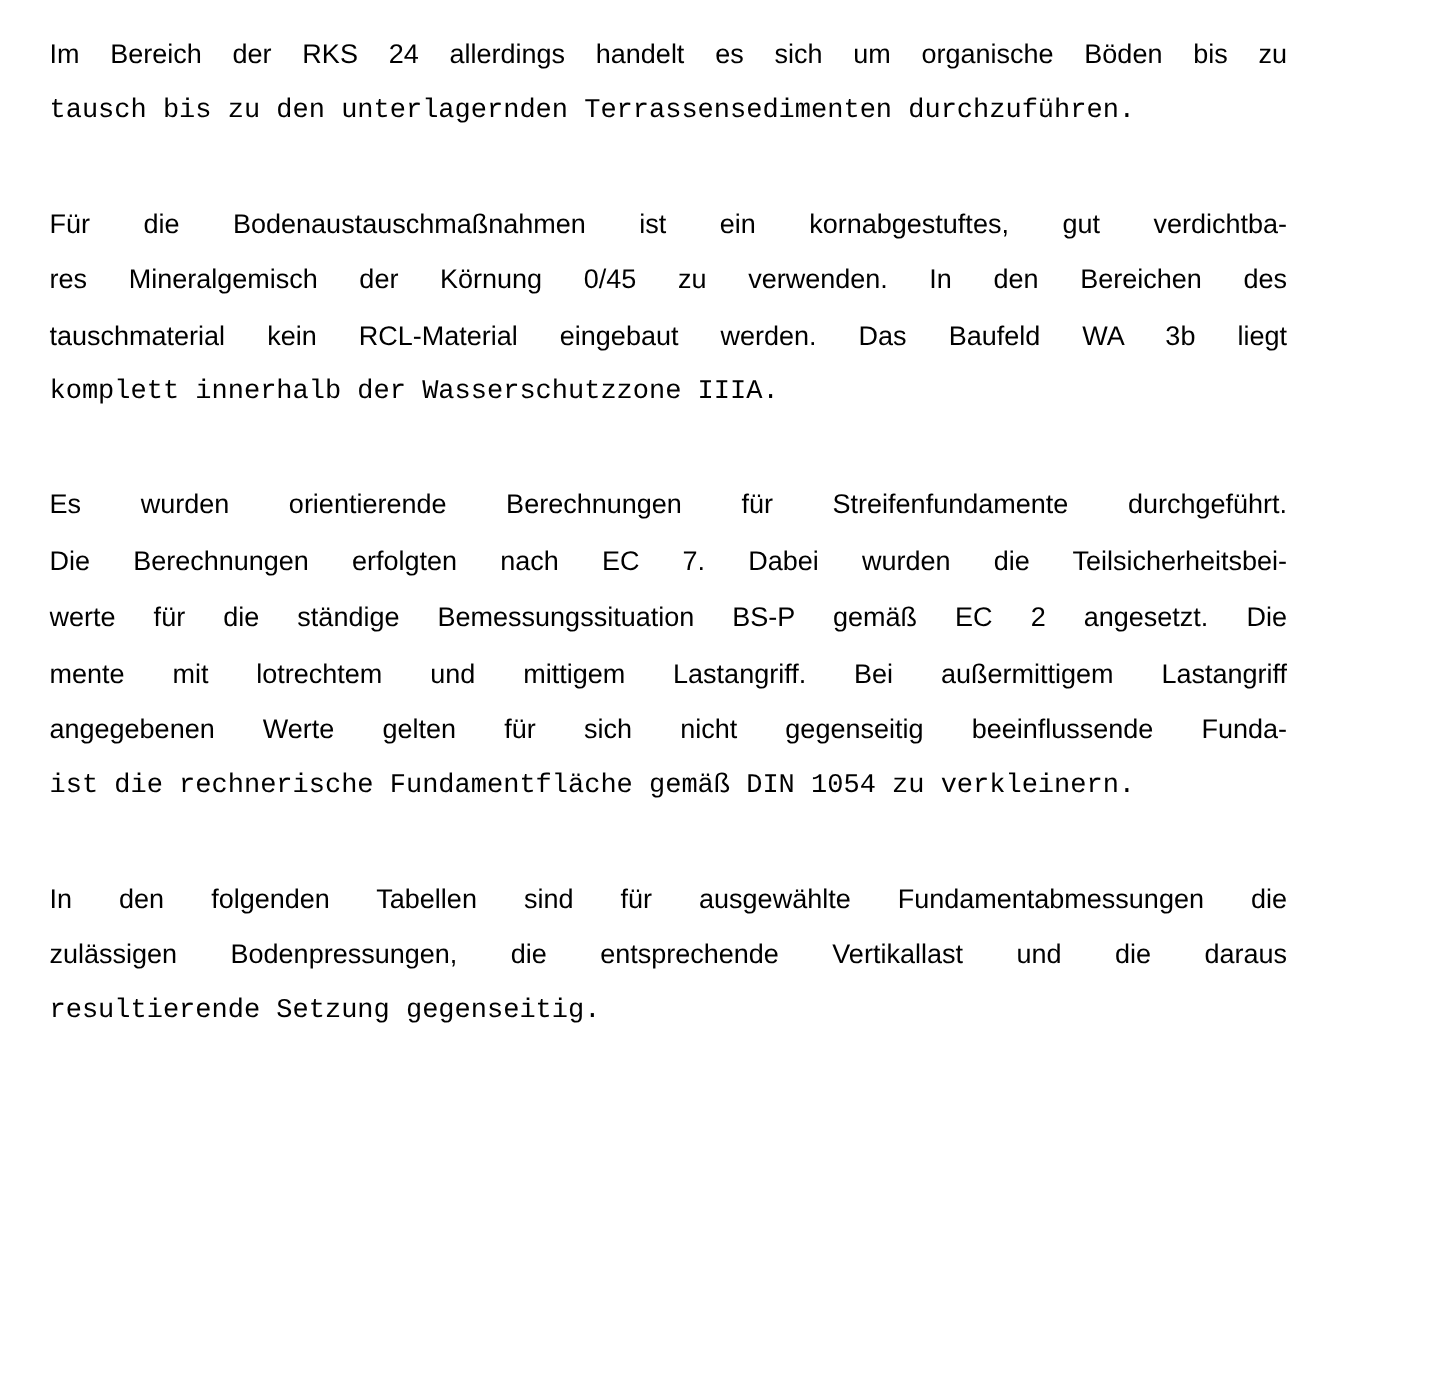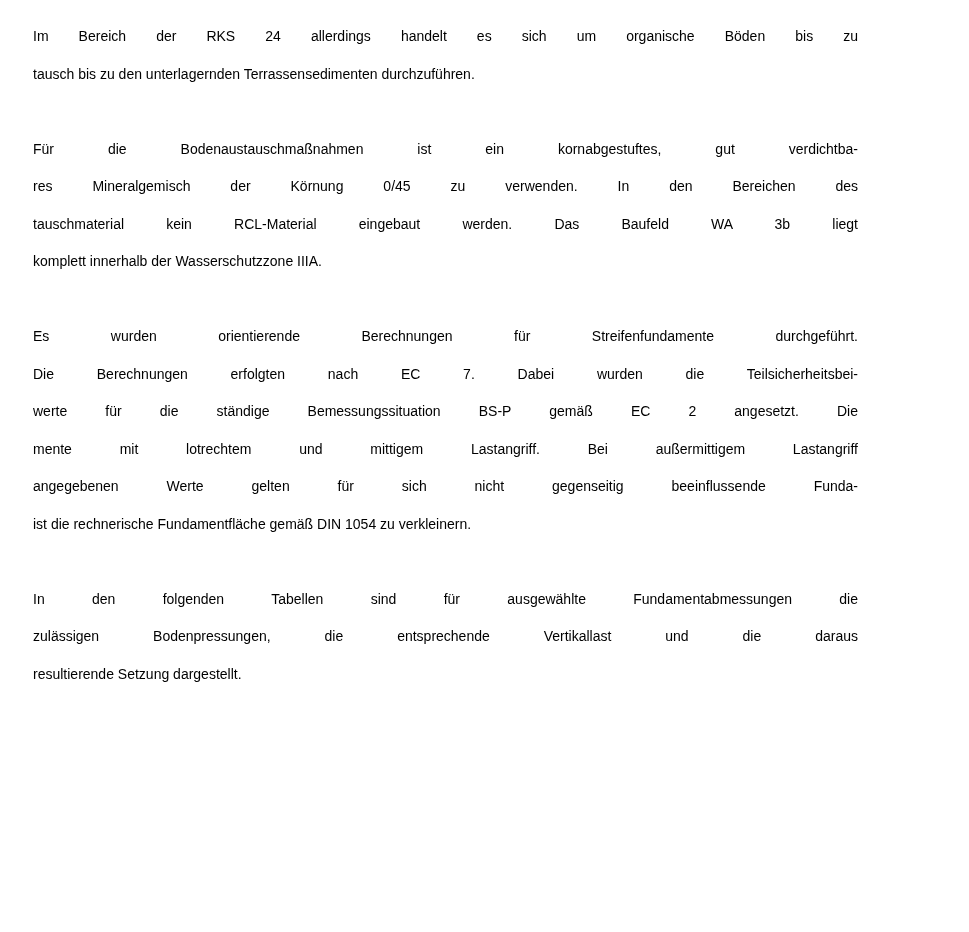--- a/index.html
+++ b/index.html
@@ -12,21 +12,21 @@
     height: 932px;
     overflow: hidden;
     position: relative;
   }
   .page {
     position: absolute;
     top: 18px;
     left: 33px;
     width: 825px;
     font-family: "Liberation Sans", "DejaVu Sans", sans-serif;
-    font-size: 14px;
+    font-size: 18px;
     line-height: 37.5px;
     color: #000000;
     -webkit-font-smoothing: antialiased;
   }
   .para {
     margin: 0 0 37.5px 0;
     padding: 0;
   }
   
   .line {
@@ -38,20 +38,21 @@
   }
   .line:not(.last)::after {
     content: "";
     display: inline-block;
     width: 100%;
     height: 0;
   }
   .line.last {
     text-align: right;
     text-align-last: left;
+    font-family: Liberation Mono, monospace;
   }
 </style>
 </head>
 <body>
 
 <div class="page">
 
   <div class="para">
     <div class="line">Im Bereich der RKS 24 allerdings handelt es sich um organische Böden bis zu</div>
     <div class="line last">tausch bis zu den unterlagernden Terrassensedimenten durchzuführen.</div>
@@ -69,19 +70,19 @@
     <div class="line">Die Berechnungen erfolgten nach EC 7. Dabei wurden die Teilsicherheitsbei-</div>
     <div class="line">werte für die ständige Bemessungssituation BS-P gemäß EC 2 angesetzt. Die</div>
     <div class="line">mente mit lotrechtem und mittigem Lastangriff. Bei außermittigem Lastangriff</div>
     <div class="line">angegebenen Werte gelten für sich nicht gegenseitig beeinflussende Funda-</div>
     <div class="line last">ist die rechnerische Fundamentfläche gemäß DIN 1054 zu verkleinern.</div>
   </div>
 
   <div class="para">
     <div class="line">In den folgenden Tabellen sind für ausgewählte Fundamentabmessungen die</div>
     <div class="line">zulässigen Bodenpressungen, die entsprechende Vertikallast und die daraus</div>
-    <div class="line last">resultierende Setzung dargestellt.</div>
+    <div class="line last">resultierende Setzung gegenseitig.</div>
   </div>
 
   <div class="para">
   </div>
 
 </div>
 
 </body></html>

